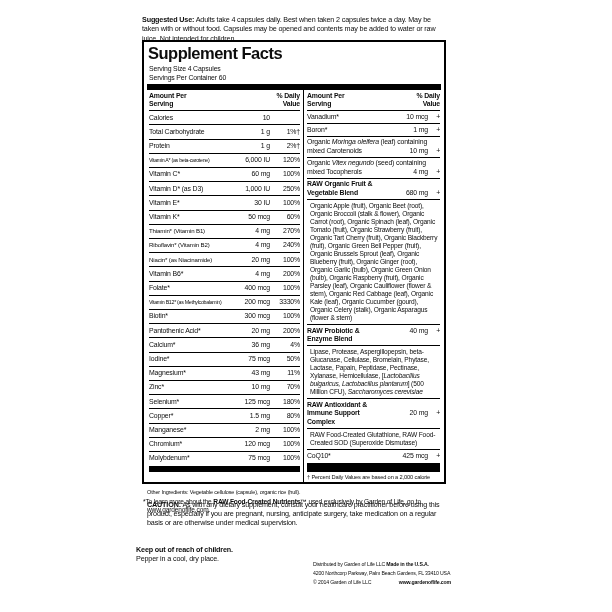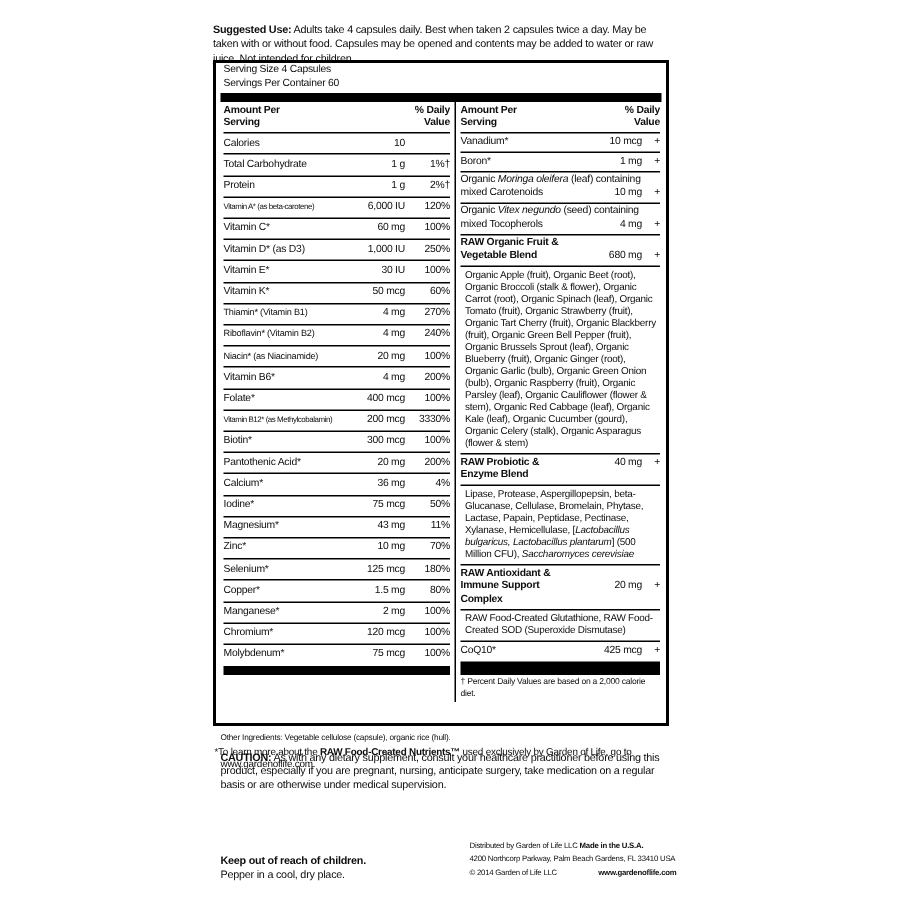--- a/index.html
+++ b/index.html
@@ -39,32 +39,33 @@
   .r-dv{width:12px;text-align:right;}
   .sub{font-size:6.6px;line-height:8px;padding:2.2px 0 2.2px 3px;}
   .rbar{height:6px;background:#000;margin-top:1px;}
   .fn{font-size:5.7px;line-height:7.4px;padding:2px 0 1px 0;}
 
   
   .other-ing{position:absolute;left:147px;top:489px;width:300px;font-size:5.5px;line-height:7px;}
   .raw-note{position:absolute;left:143px;top:498px;width:318px;font-size:6.6px;line-height:8.4px;}
   .raw-note .l2{margin-left:4px;}
   .caution{position:absolute;left:147px;top:489px;width:306px;font-size:7.2px;line-height:8.8px;margin-top:12px;}
-  .storage{position:absolute;left:147px;top:546px;width:146px;font-size:7.2px;line-height:8.6px;margin-top:24px;}
+  .storage{position:absolute;left:136px;top:546px;width:146px;font-size:7.2px;line-height:8.6px;}
   .distrib{position:absolute;left:313px;top:560px;width:138px;font-size:5.2px;line-height:9px;white-space:nowrap;}
   .distrib .row3{display:flex;justify-content:space-between;}
 </style>
 </head>
 <body>
 
 <div class="page">
 
   <p class="suggested"><span class="b">Suggested Use:</span><span> Adults take 4 capsules daily. Best when taken 2 capsules twice a day. May be taken with or without food. Capsules may be opened and contents may be added to water or raw juice. Not intended for children.</span></p>
 
   <div class="sf">
+    <div class="sf-title">Supplement Facts</div>
     <div class="serving">Serving Size 4 Capsules</div>
     <div class="serving">Servings Per Container 60</div>
     <div class="thickbar"></div>
 
     <div class="cols">
 
       <div class="col-left">
         <div class="hdr">
           <span><span>Amount Per</span><br><span>Serving</span></span>
           <span class="right"><span>% Daily</span><br><span>Value</span></span>

